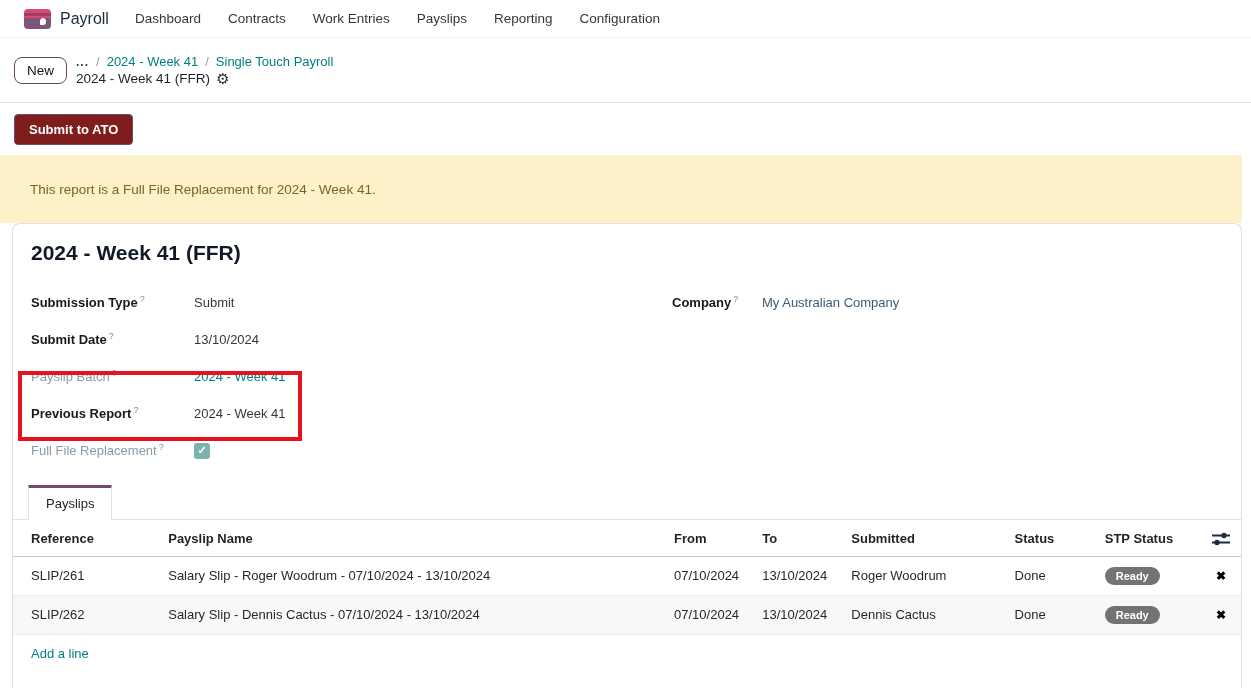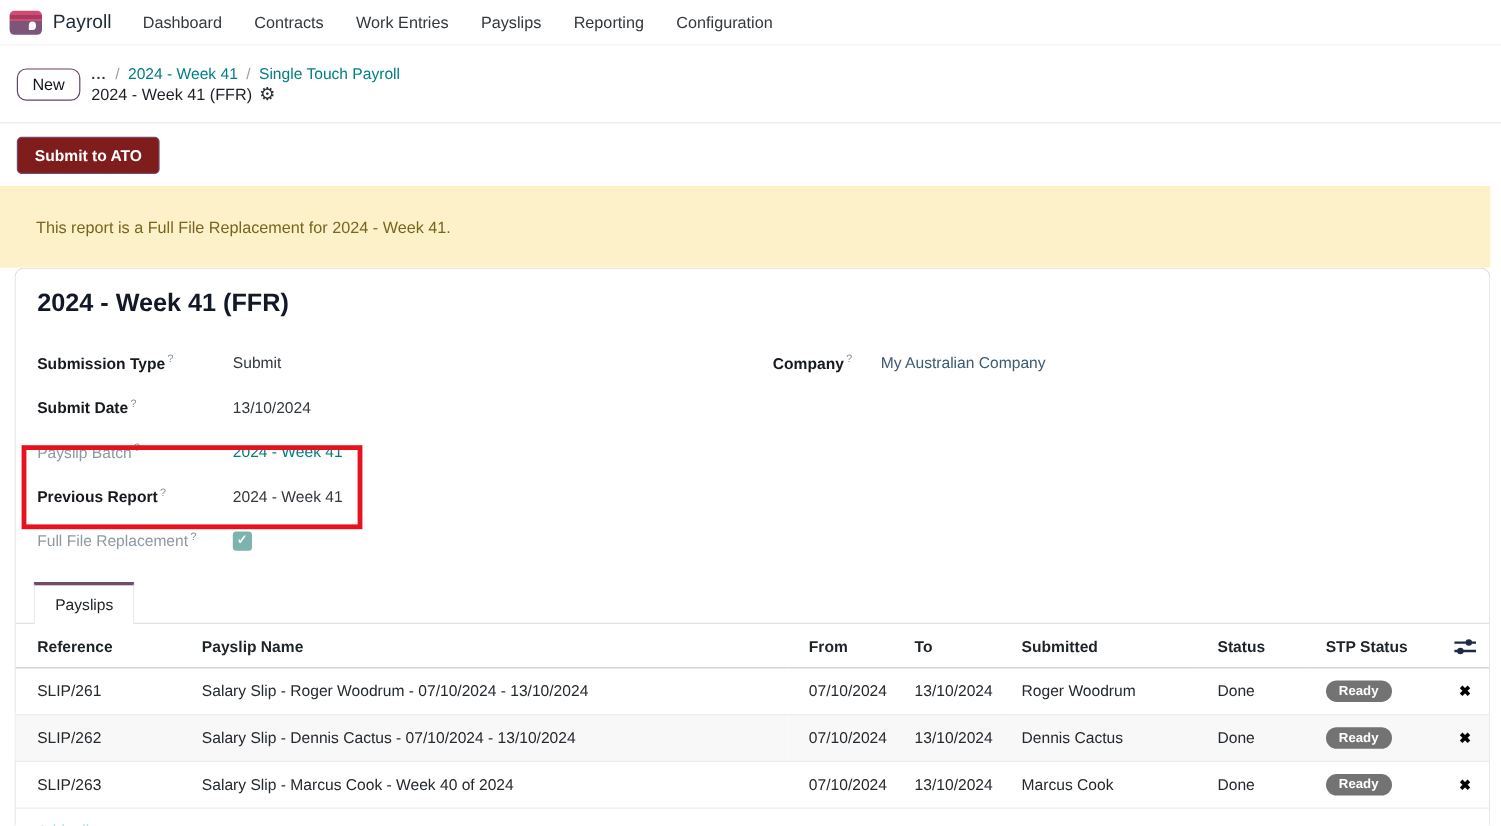--- a/index.html
+++ b/index.html
@@ -1,20 +1,20 @@
 <!DOCTYPE html>
 <html><head>
 <meta charset="utf-8">
 <style>
   * { margin:0; padding:0; box-sizing:border-box; }
   body { font-family:"Liberation Sans", sans-serif; background:#fff; }
   .screen { position:relative; width:1251px; height:688px; background:#fff; overflow:hidden; color:#212529; }
 
   
-  .nav { display:flex; align-items:center; height:38px; padding:0 8px; background:#fff; border-bottom:1px solid #f0f0f0; }
+  .nav { display:flex; align-items:center; height:38px; padding:0 24px; background:#fff; border-bottom:1px solid #f0f0f0; }
   .app-icon { position:relative; width:27px; height:20px; border-radius:4px; overflow:hidden; flex:0 0 auto;
     background:linear-gradient(180deg,#d34a72 0 18%, #a73a60 18% 34%, #d34a72 34% 44%, #7d5578 44% 100%); }
   .app-icon::after { content:""; position:absolute; right:5px; top:9px; width:6px; height:7px; border-radius:50% 50% 50% 10%; background:#fff; }
   .brand { font-size:16px; font-weight:500; color:#1d2b36; margin:0 10px 0 9px; }
   .nav-items { display:flex; gap:27px; margin-left:16px; }
   .nav-item { font-size:13.5px; color:#33383d; cursor:pointer; }
 
   
   .crumb-area { display:flex; align-items:center; height:65px; padding:0 14px; background:#fff; border-bottom:1px solid #e4e4e4; }
   .btn-new { background:#fff; border:1px solid #66435f; color:#111418; font-size:13.5px; padding:5px 12px; border-radius:8px; cursor:pointer; }
@@ -35,21 +35,21 @@
   .stage-submitted { flex:1; text-align:center; padding-left:62px; font-size:13.5px; color:#8a9095; cursor:pointer; }
 
   
   .alert { height:68px; margin-right:9px; background:#fdf1c9; display:flex; align-items:center; padding:0 30px; font-size:13.5px; color:#796522; }
 
   
   .sheet { margin:0 9px 0 12px; height:481px; background:#fff; border:1px solid #e0e0e0; border-bottom:none; border-radius:8px 8px 0 0; padding-top:17px; }
   .sheet-pad { padding:0 18px; }
   .sheet-title { font-size:21px; font-weight:600; color:#111827; margin-bottom:19px; }
 
-  .fields { display:flex; }
+  .fields { display:flex;gap:28px; }
   .fields-left { width:613px; }
   .field-row { display:flex; align-items:center; height:37px; }
   .field-label { width:163px; font-size:13px; font-weight:700; color:#16191d; }
   .field-label.muted { color:#8c9aa5; font-weight:400; }
   .help-sup { font-size:9px; color:#7d8d96; vertical-align:super; margin-left:2px; font-weight:400; }
   .field-value { font-size:13px; color:#33383d; }
   .field-value.link { color:#017e84; cursor:pointer; }
   .field-value.company { color:#3c5a74; }
   .checkbox { display:inline-flex; align-items:center; justify-content:center; width:16px; height:16px; background:#7db3ae; border-radius:3px; cursor:pointer; }
   .checkbox .check { color:#fff; font-size:11px; font-weight:700; line-height:1; }
@@ -211,30 +211,20 @@
         <tr class="row zebra">
           <td>SLIP/262</td>
           <td>Salary Slip - Dennis Cactus - 07/10/2024 - 13/10/2024</td>
           <td>07/10/2024</td>
           <td>13/10/2024</td>
           <td>Dennis Cactus</td>
           <td>Done</td>
           <td><span class="badge-ready">Ready</span></td>
           <td class="td-set"><button class="delete-x">✖</button></td>
         </tr>
-        <tr class="row">
-          <td>SLIP/263</td>
-          <td>Salary Slip - Marcus Cook - Week 40 of 2024</td>
-          <td>07/10/2024</td>
-          <td>13/10/2024</td>
-          <td>Marcus Cook</td>
-          <td>Done</td>
-          <td><span class="badge-ready">Ready</span></td>
-          <td class="td-set"><button class="delete-x">✖</button></td>
-        </tr>
         <tr>
           <td class="addline-cell" colspan="8"><span class="addline">Add a line</span></td>
         </tr>
       </tbody>
     </table>
   </div>
 
   <div class="annotation-box"></div>
 
 </div>

